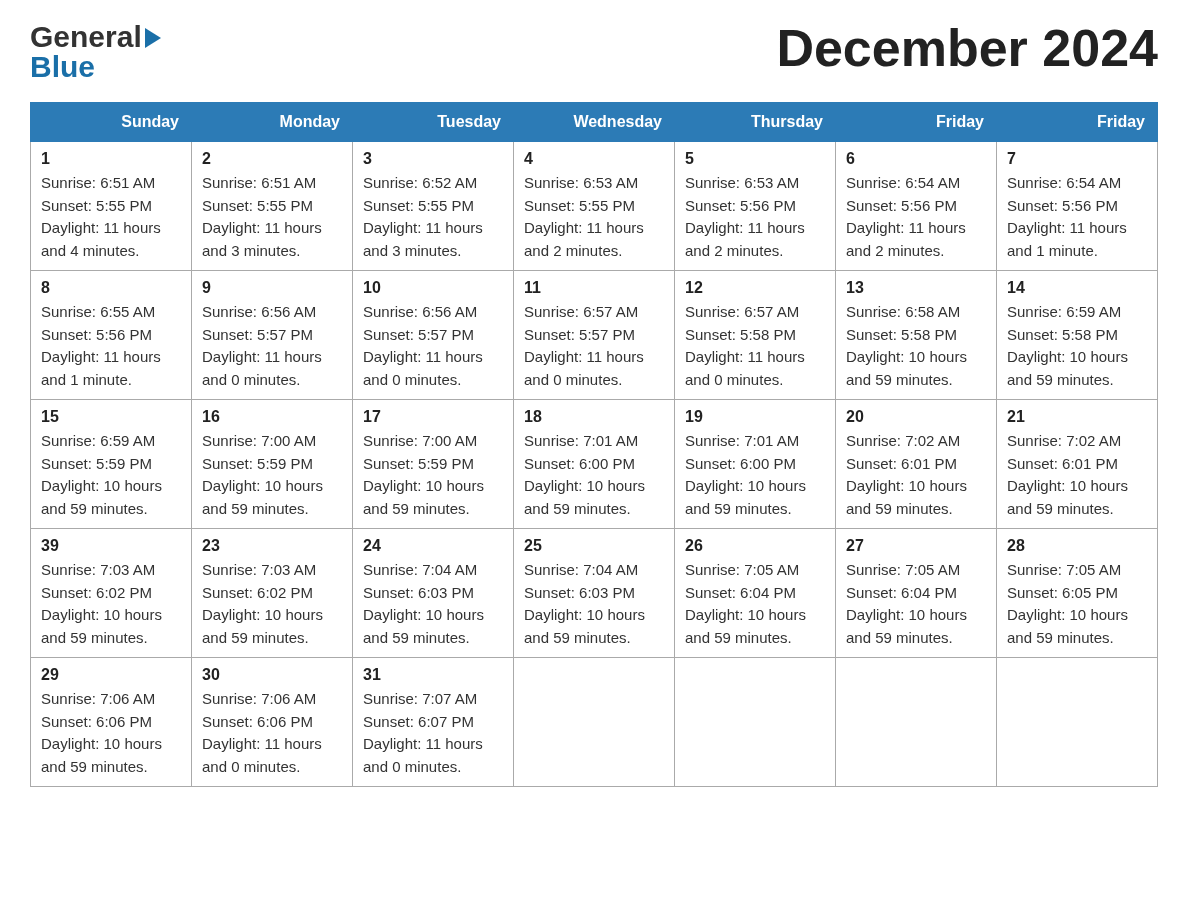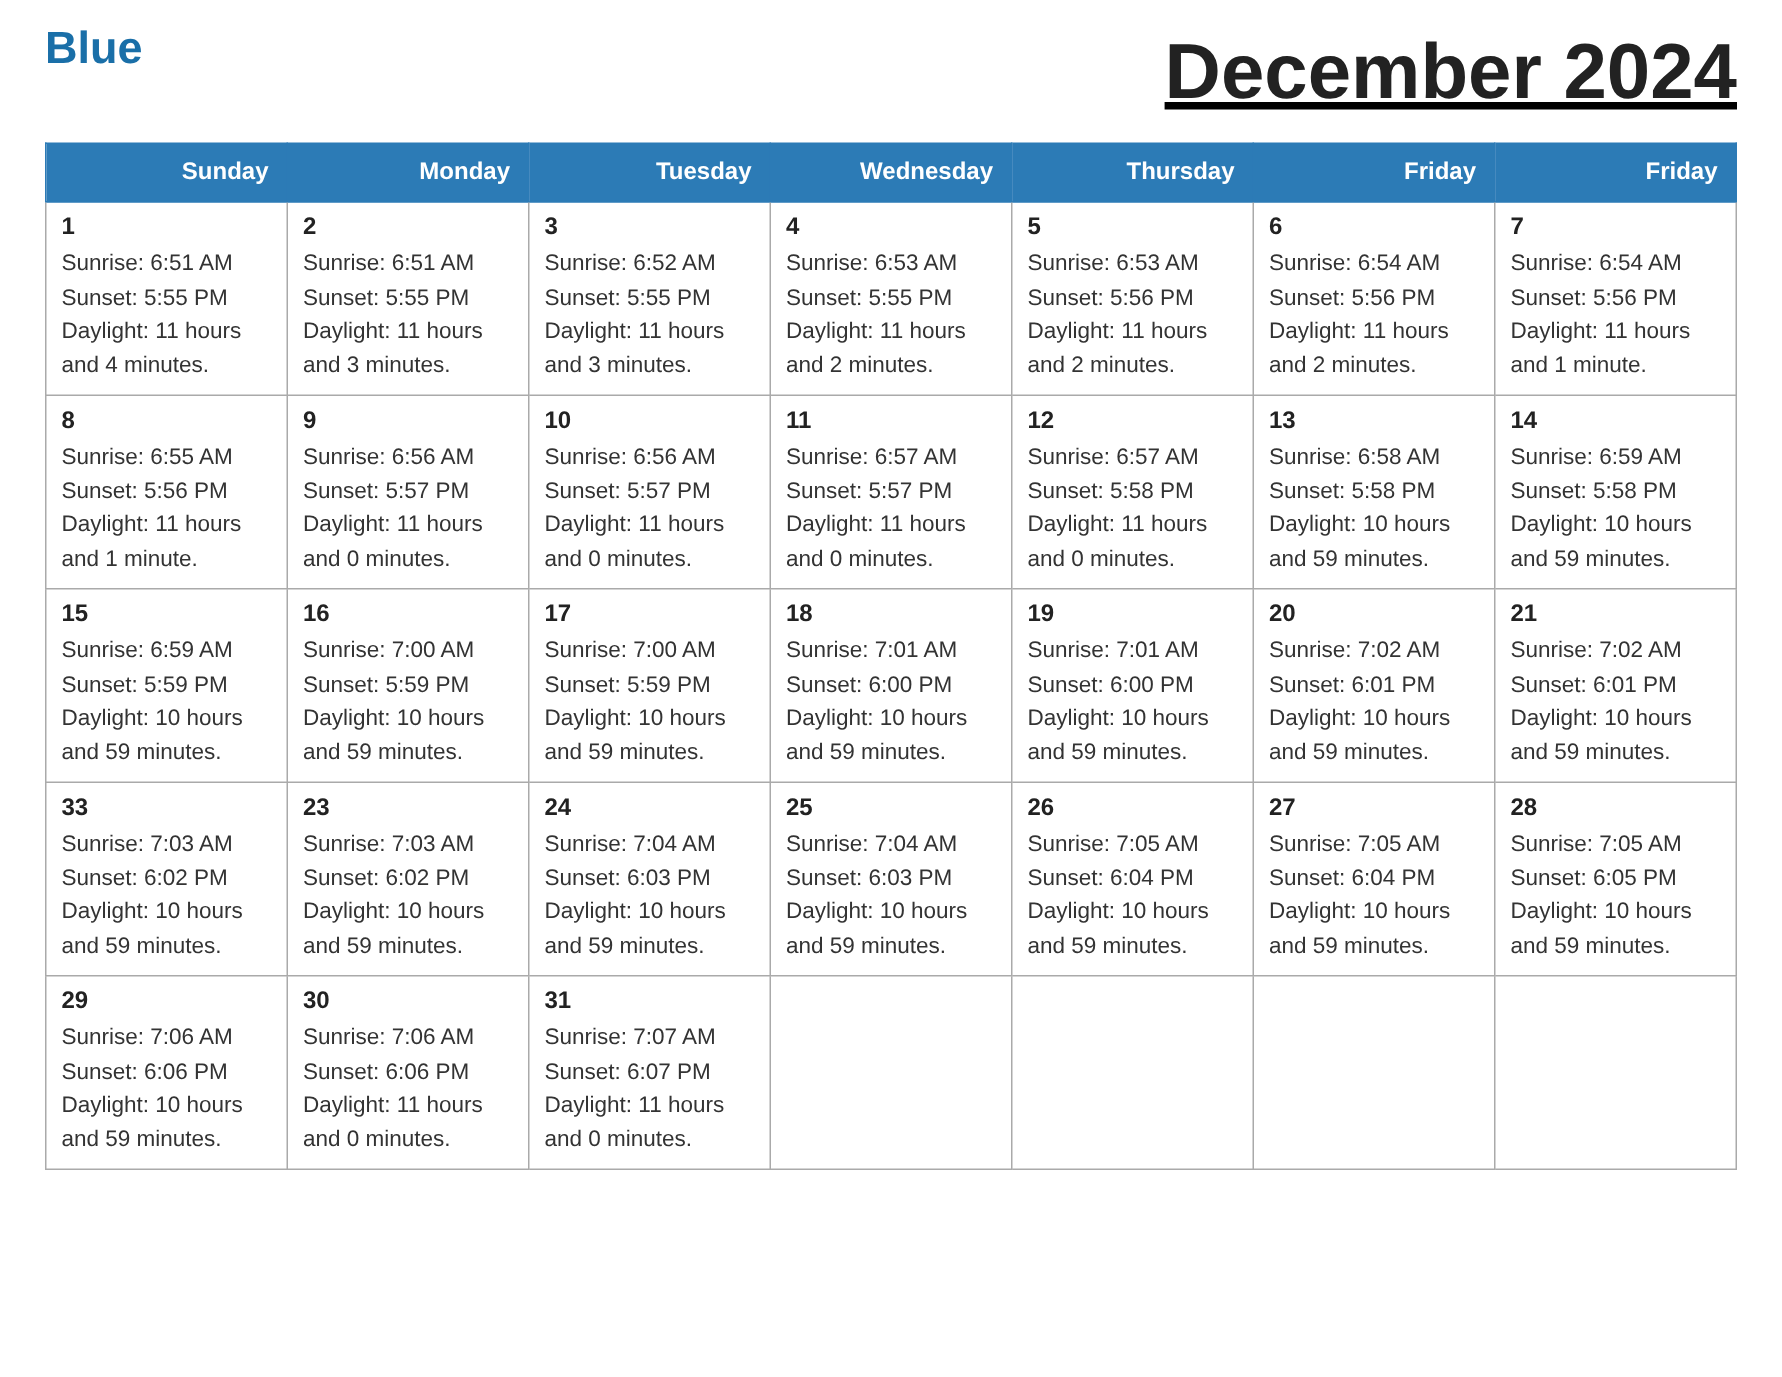--- a/index.html
+++ b/index.html
@@ -11,21 +11,20 @@
       padding: 20px 30px;
     }
     .header {
       display: flex;
       justify-content: space-between;
       align-items: flex-start;
       margin-bottom: 18px;
     }
     .title-section {
       text-align: center;
-      text-decoration: underline;
     }
     .title-section h1 {
       font-size: 52px;
       font-weight: bold;
       color: #222;
       line-height: 1.1;
     }
     .title-section h2 {
       font-size: 22px;
       font-weight: normal;
@@ -96,20 +95,24 @@
       color: #1a6fa8;
       margin-top: -4px;
       margin-left: 0;
     }
   </style>
 </head>
 <body>
 
 <div class="header">
   <div class="logo-wrapper">
+    <div class="logo-row1">
+      <span class="logo-general">General</span>
+      <span class="logo-arrow"></span>
+    </div>
     <div class="logo-row2">Blue</div>
   </div>
   <div class="title-section">
     <h1>December 2024</h1>
   </div>
 </div>
 
 <table class="calendar">
   <thead>
     <tr>
@@ -208,21 +211,21 @@
         <div class="day-number">20</div>
         <div class="day-info">Sunrise: 7:02 AM<br>Sunset: 6:01 PM<br>Daylight: 10 hours<br> and 59 minutes.</div>
       </td>
         <td>
         <div class="day-number">21</div>
         <div class="day-info">Sunrise: 7:02 AM<br>Sunset: 6:01 PM<br>Daylight: 10 hours<br> and 59 minutes.</div>
       </td>
       </tr>
       <tr>
         <td>
-        <div class="day-number">33</div>
+        <div class="day-number">39</div>
         <div class="day-info">Sunrise: 7:03 AM<br>Sunset: 6:02 PM<br>Daylight: 10 hours<br> and 59 minutes.</div>
       </td>
         <td>
         <div class="day-number">23</div>
         <div class="day-info">Sunrise: 7:03 AM<br>Sunset: 6:02 PM<br>Daylight: 10 hours<br> and 59 minutes.</div>
       </td>
         <td>
         <div class="day-number">24</div>
         <div class="day-info">Sunrise: 7:04 AM<br>Sunset: 6:03 PM<br>Daylight: 10 hours<br> and 59 minutes.</div>
       </td>

